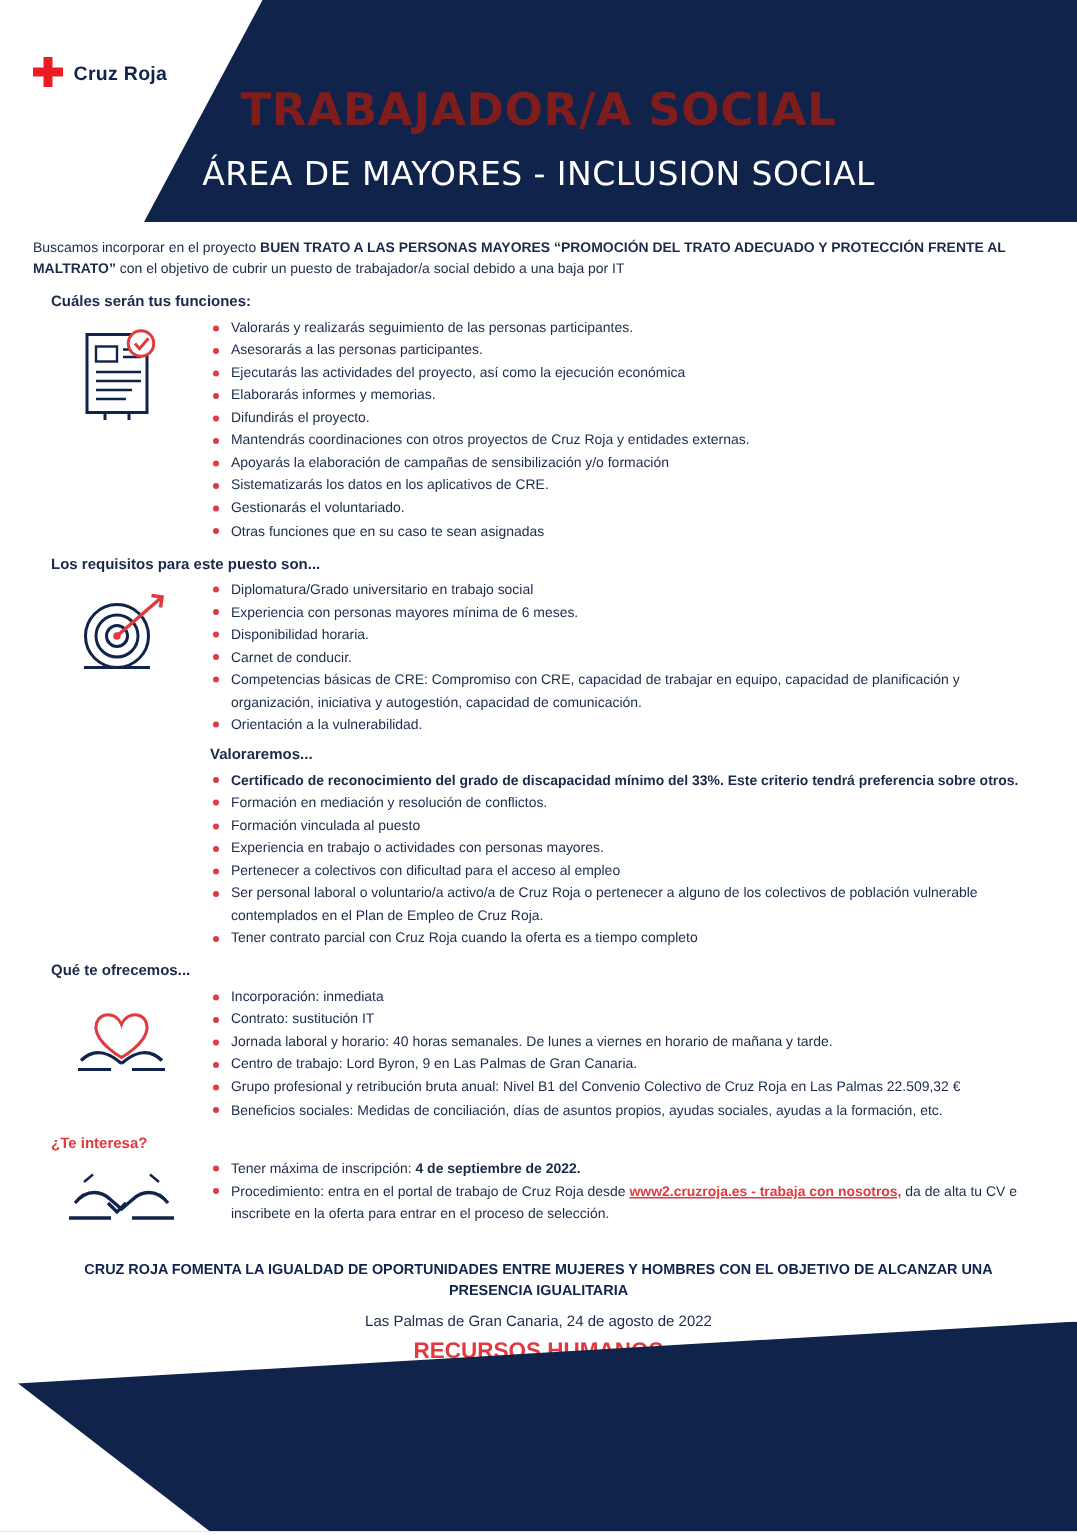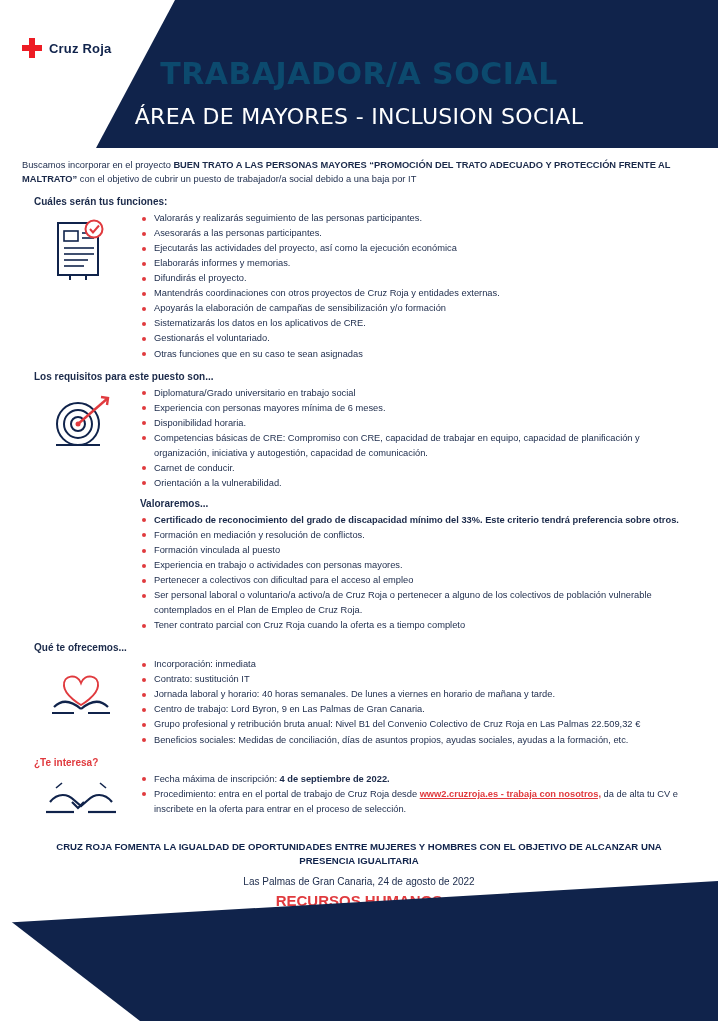--- a/index.html
+++ b/index.html
@@ -28,21 +28,21 @@
   .logo-cross::before, .logo-cross::after {
     content:""; position:absolute; background:#ed1c24;
   }
   .logo-cross::before { left:7px; top:0; width:6px; height:20px; }
   .logo-cross::after { left:0; top:7px; width:20px; height:6px; }
   .logo-text { font-size:13px; font-weight:bold; color:#10234b; letter-spacing:.2px; }
 
   .title-main {
     position:absolute; left:0; right:0; top:56px;
     text-align:center;
-    color:#0c4a6e;
+    color:#7f1d1d;
     font-size:30px; font-weight:bold; letter-spacing:.5px;
     font-family:"DejaVu Sans", sans-serif;
   }
   .title-sub {
     position:absolute; left:0; right:0; top:104px;
     text-align:center;
     color:#ffffff;
     font-size:22px; letter-spacing:.3px;
     font-family:"DejaVu Sans", sans-serif;
   }
@@ -177,22 +177,22 @@
             <line x1="30" y1="32" x2="60" y2="6" stroke="#e03a3e" stroke-width="2.4"></line>
             <polyline points="53,5 60,6 59,13" fill="none" stroke="#e03a3e" stroke-width="2.4"></polyline>
             <line x1="8" y1="53" x2="52" y2="53" stroke="#10234b" stroke-width="2"></line>
           </svg>
         </div>
         <div class="list-col">
           <ul class="items">
             <li>Diplomatura/Grado universitario en trabajo social</li>
             <li>Experiencia con personas mayores mínima de 6 meses.</li>
             <li>Disponibilidad horaria.</li>
+            <li>Carnet de conducir.</li>
             <li>Competencias básicas de CRE: Compromiso con CRE, capacidad de trabajar en equipo, capacidad de planificación y organización, iniciativa y autogestión, capacidad de comunicación.</li>
-            <li>Carnet de conducir.</li>
             <li>Orientación a la vulnerabilidad.</li>
           </ul>
 
           <div class="sec-title" style="margin-left:0; margin-top:7px;">Valoraremos...</div>
 
           <ul class="items">
             <li><b>Certificado de reconocimiento del grado de discapacidad mínimo del 33%. Este criterio tendrá preferencia sobre otros.</b></li>
             <li>Formación en mediación y resolución de conflictos.</li>
             <li>Formación vinculada al puesto</li>
             <li>Experiencia en trabajo o actividades con personas mayores.</li>
@@ -238,21 +238,21 @@
             <path d="M28 24 L34 30 L40 24" fill="none" stroke="#10234b" stroke-width="2.2"></path>
             <line x1="2" y1="34" x2="30" y2="34" stroke="#10234b" stroke-width="2.2"></line>
             <line x1="44" y1="34" x2="72" y2="34" stroke="#10234b" stroke-width="2.2"></line>
             <line x1="12" y1="10" x2="18" y2="5" stroke="#10234b" stroke-width="1.6"></line>
             <line x1="62" y1="10" x2="56" y2="5" stroke="#10234b" stroke-width="1.6"></line>
           </svg>
         </div>
         <div class="list-col">
           <ul class="items">
             <li>
-              <span>Fecha máxima de inscripción: </span><b>4 de septiembre de 2022.</b>
+              <span>Tener máxima de inscripción: </span><b>4 de septiembre de 2022.</b>
             </li>
             <li>
               <span>Procedimiento: entra en el portal de trabajo de Cruz Roja desde </span><a class="link-red" href="#">www2.cruzroja.es - trabaja con nosotros,</a><span> da de alta tu CV e inscribete en la oferta para entrar en el proceso de selección.</span>
             </li>
           </ul>
         </div>
       </div>
     </div>
 
     <div class="equality">CRUZ ROJA FOMENTA LA IGUALDAD DE OPORTUNIDADES ENTRE MUJERES Y HOMBRES CON EL OBJETIVO DE ALCANZAR UNA PRESENCIA IGUALITARIA</div>

